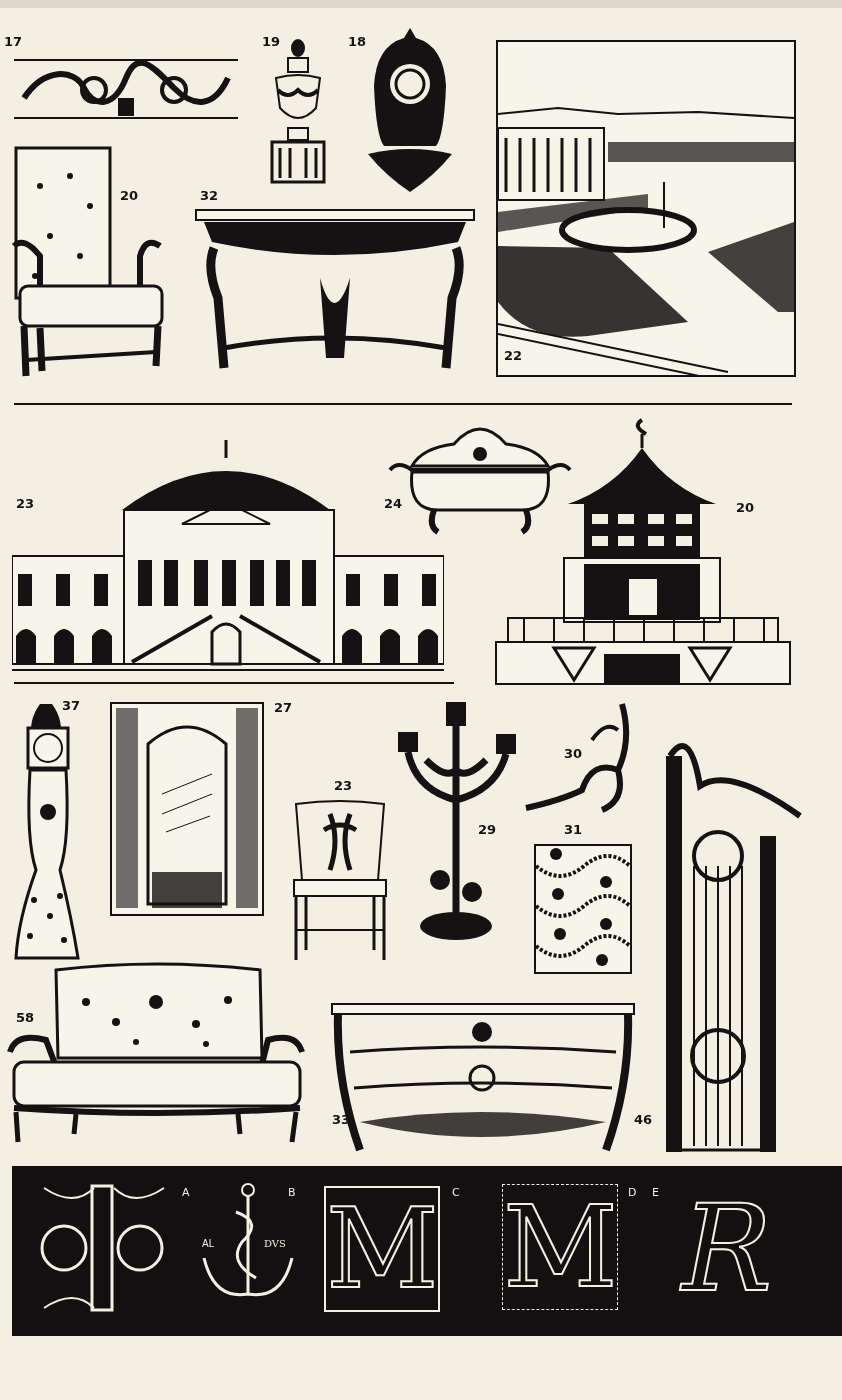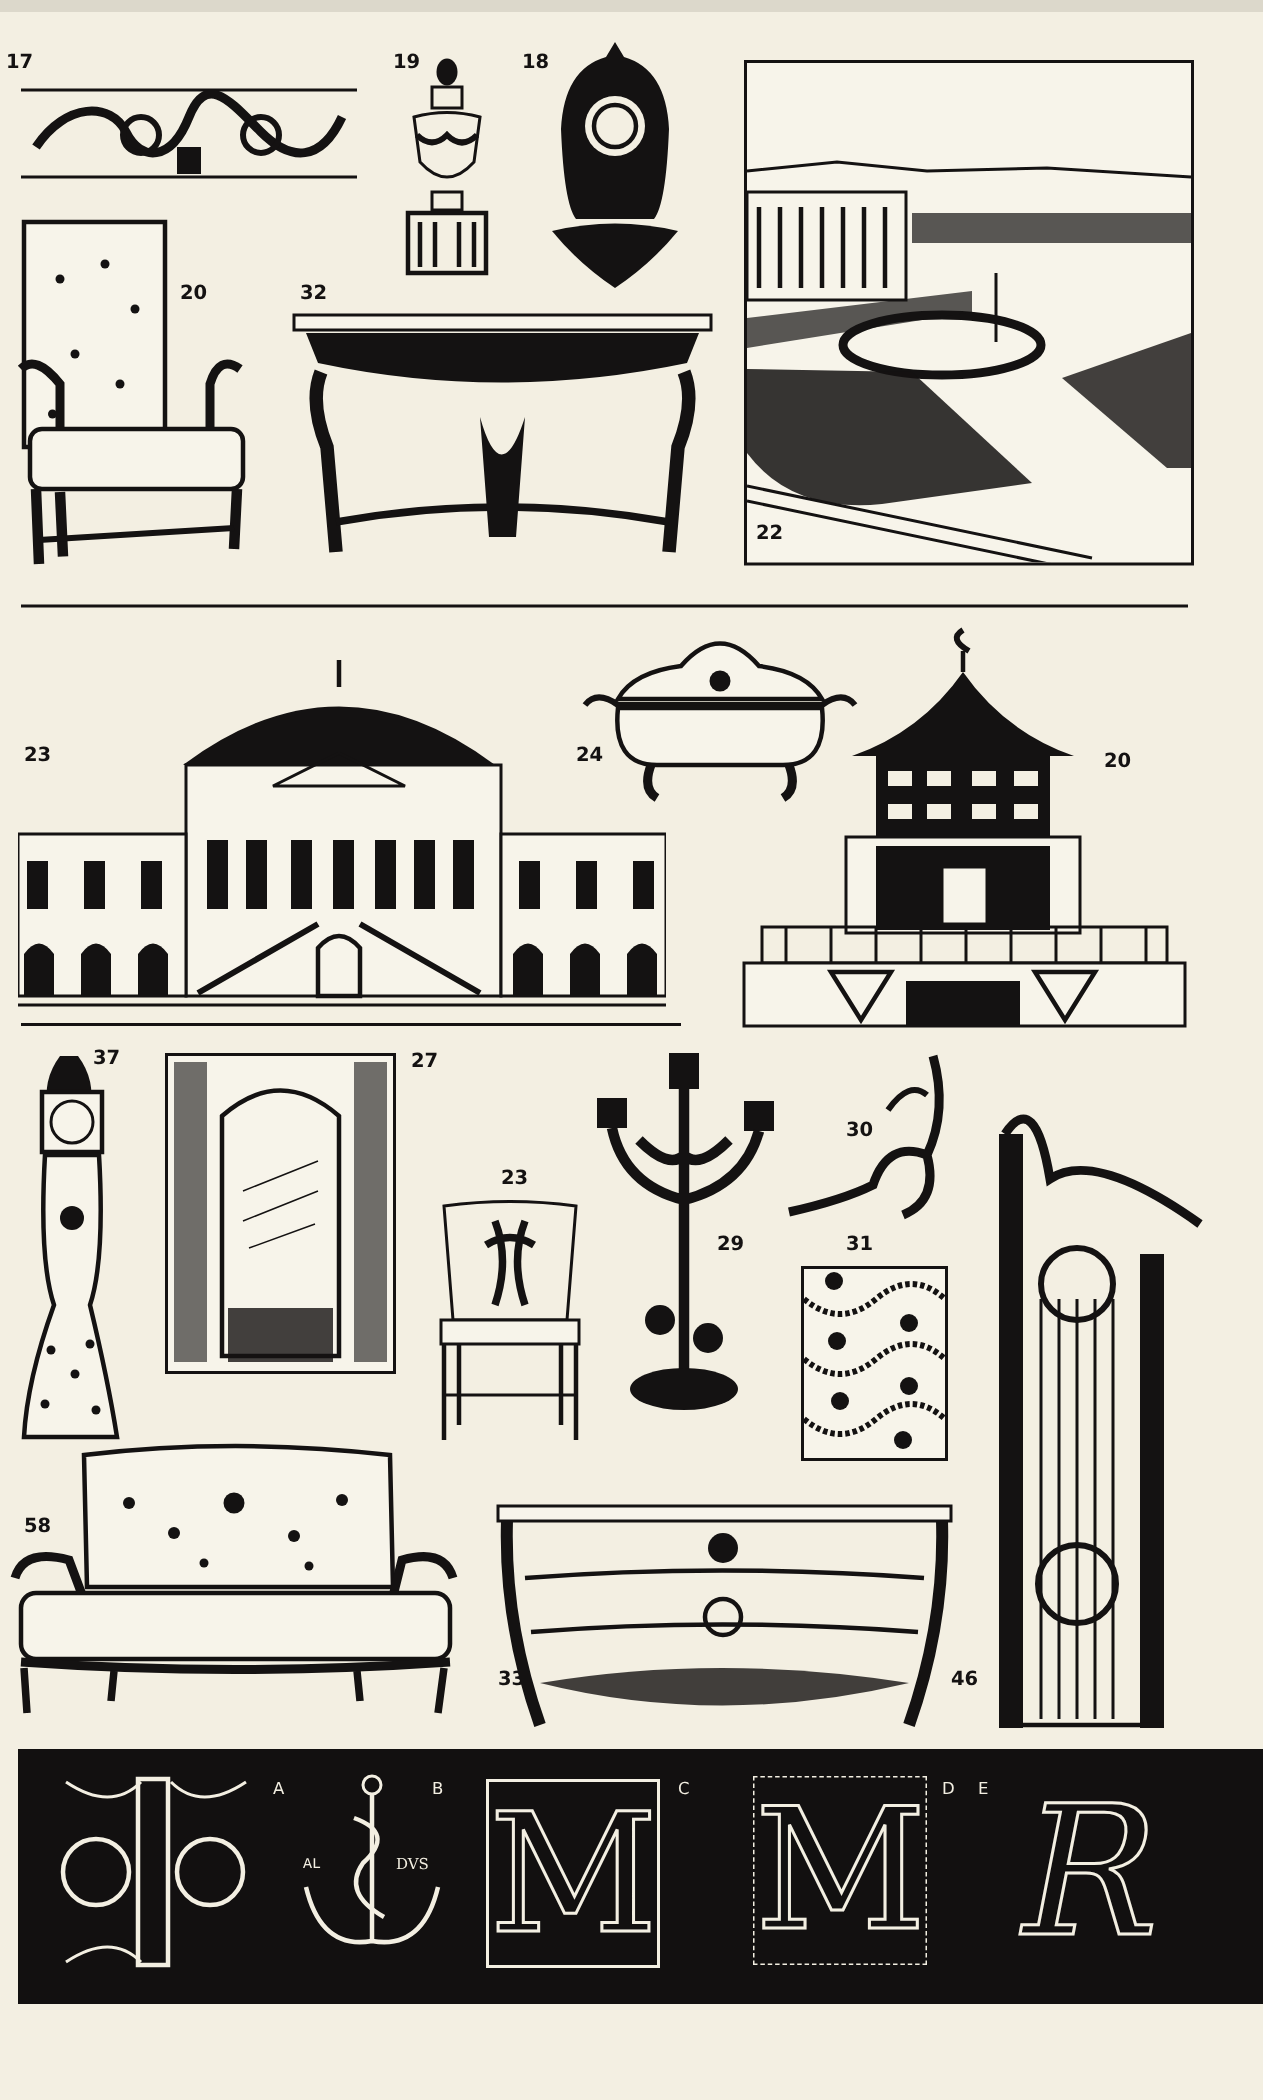--- a/index.html
+++ b/index.html
@@ -337,21 +337,21 @@
   <span class="lt" style="left:170px;top:20px">A</span>
 
   <div class="fig" style="left:186px;top:16px">
     <svg width="100" height="124">
         <circle cx="50" cy="8" r="6" fill="none" stroke="#f3efe2" stroke-width="2"></circle>
         <line x1="50" y1="14" x2="50" y2="112" stroke="#f3efe2" stroke-width="3"></line>
     <path d="M6 76 Q16 118 50 112 Q84 118 94 76" fill="none" stroke="#f3efe2" stroke-width="3"></path>
         <path d="M38 30 Q66 40 44 60 Q30 80 58 96" fill="none" stroke="#f3efe2" stroke-width="3"></path>
       </svg>
   </div>
-  <span class="lt" style="left:190px;top:72px;font-family:Liberation Mono, monospace;font-size:10px">AL</span>
+  <span class="lt" style="left:190px;top:72px;font-family:Liberation Sans, sans-serif;font-size:10px">AL</span>
   <span class="lt" style="left:252px;top:72px;font-family:'DejaVu Serif',serif;font-size:10px">DVS</span>
   <span class="lt" style="left:276px;top:20px">B</span>
 
   <div class="fig" style="left:312px;top:20px;width:112px;height:122px;border:2px solid #f3efe2;">
     <span style="position:absolute;left:0;top:0;width:112px;text-align:center;font-family:'DejaVu Serif',serif;font-size:110px;line-height:122px;color:transparent;-webkit-text-stroke:2px #f3efe2;">M</span>
   </div>
   <span class="lt" style="left:440px;top:20px">C</span>
 
   <div class="fig" style="left:490px;top:18px;width:114px;height:124px;border:1px dashed #f3efe2;">
     <span style="position:absolute;left:0;top:0;width:114px;text-align:center;font-family:'DejaVu Serif',serif;font-size:112px;line-height:124px;color:transparent;-webkit-text-stroke:2px #f3efe2;">M</span>

